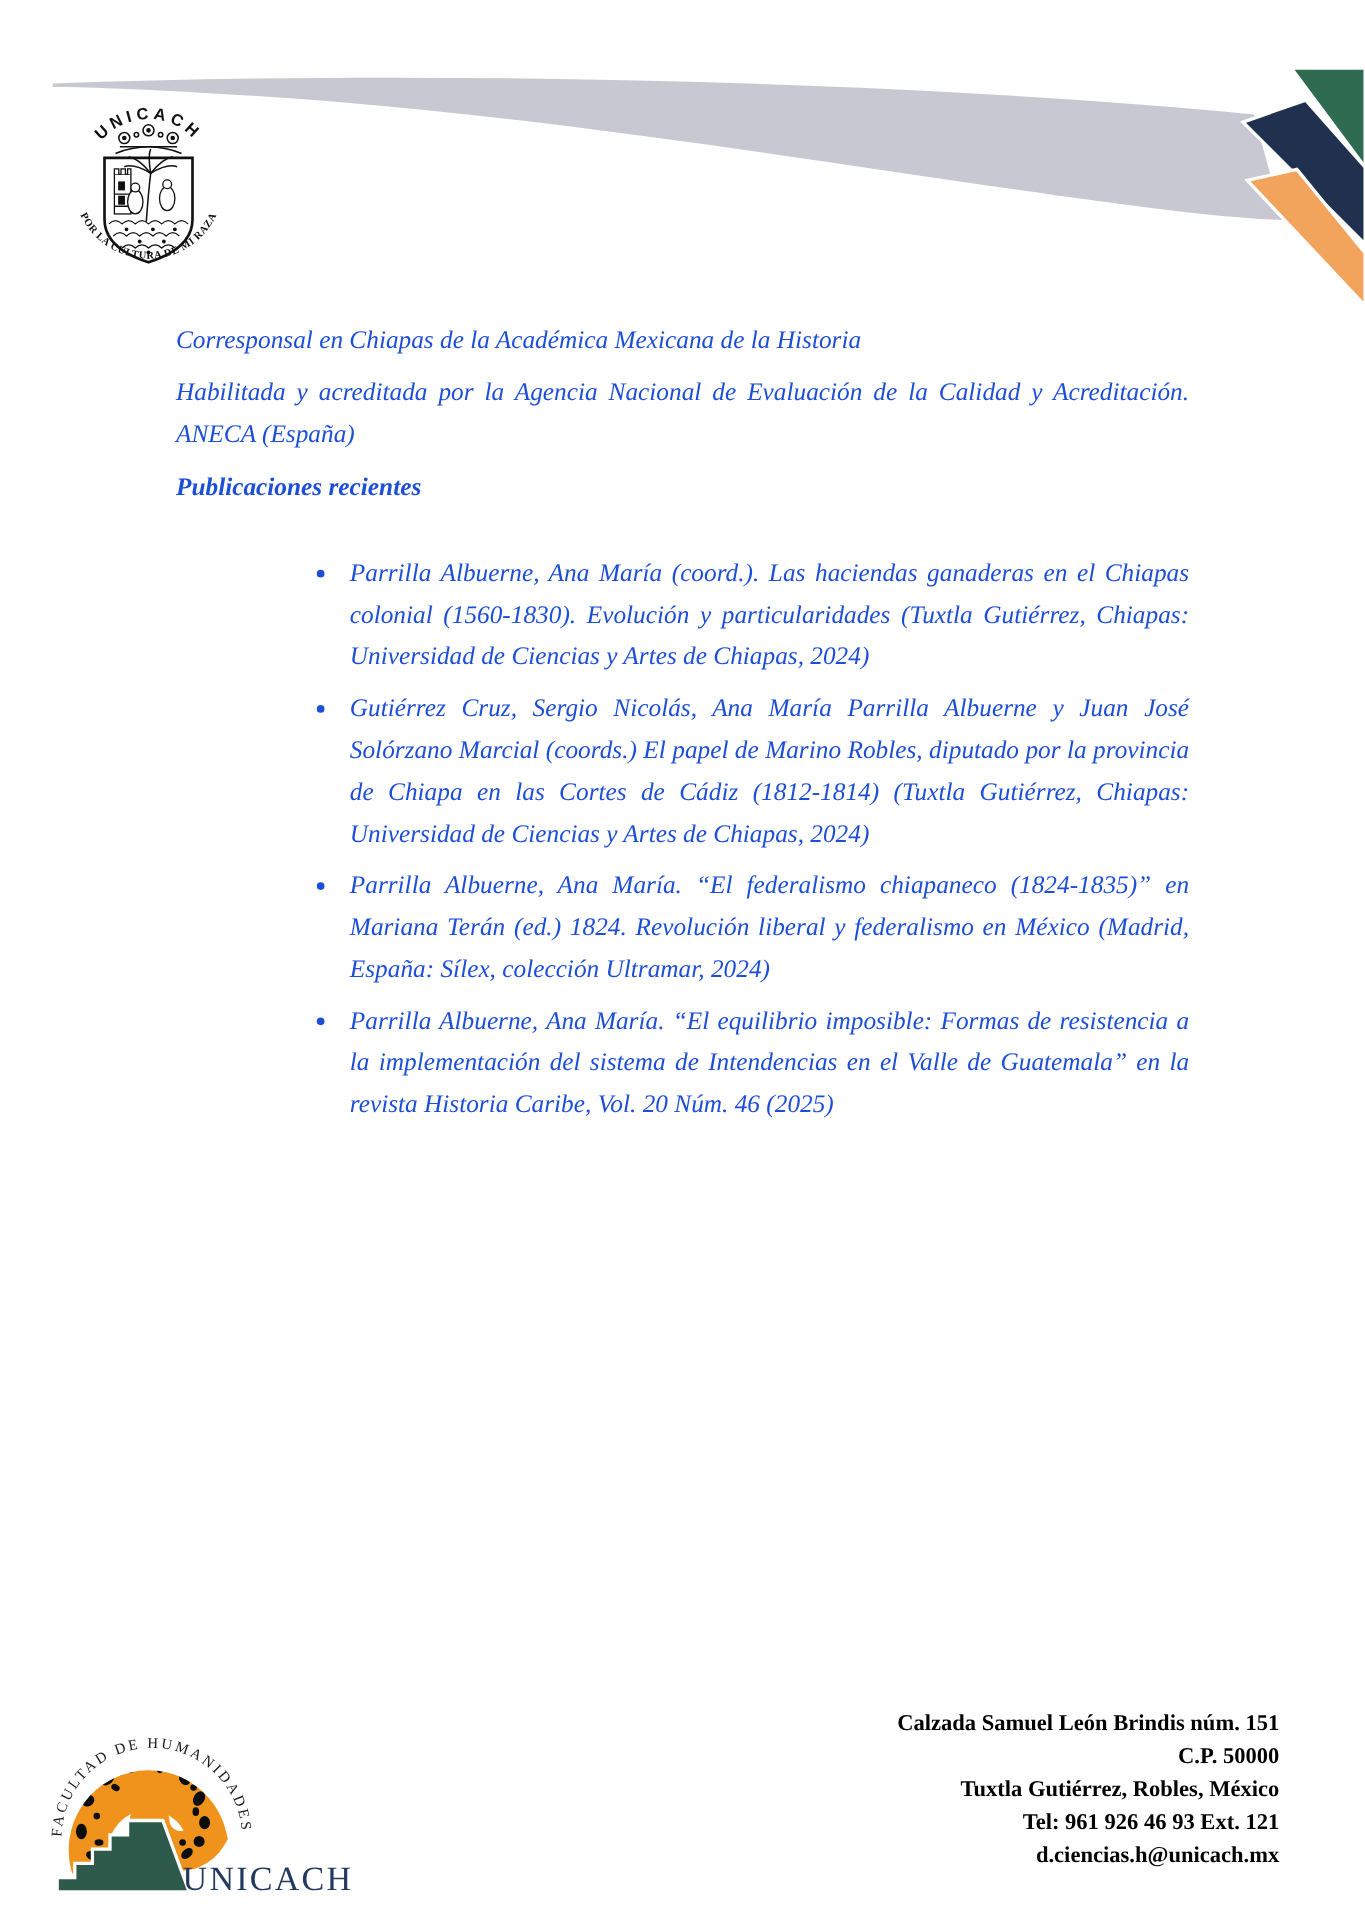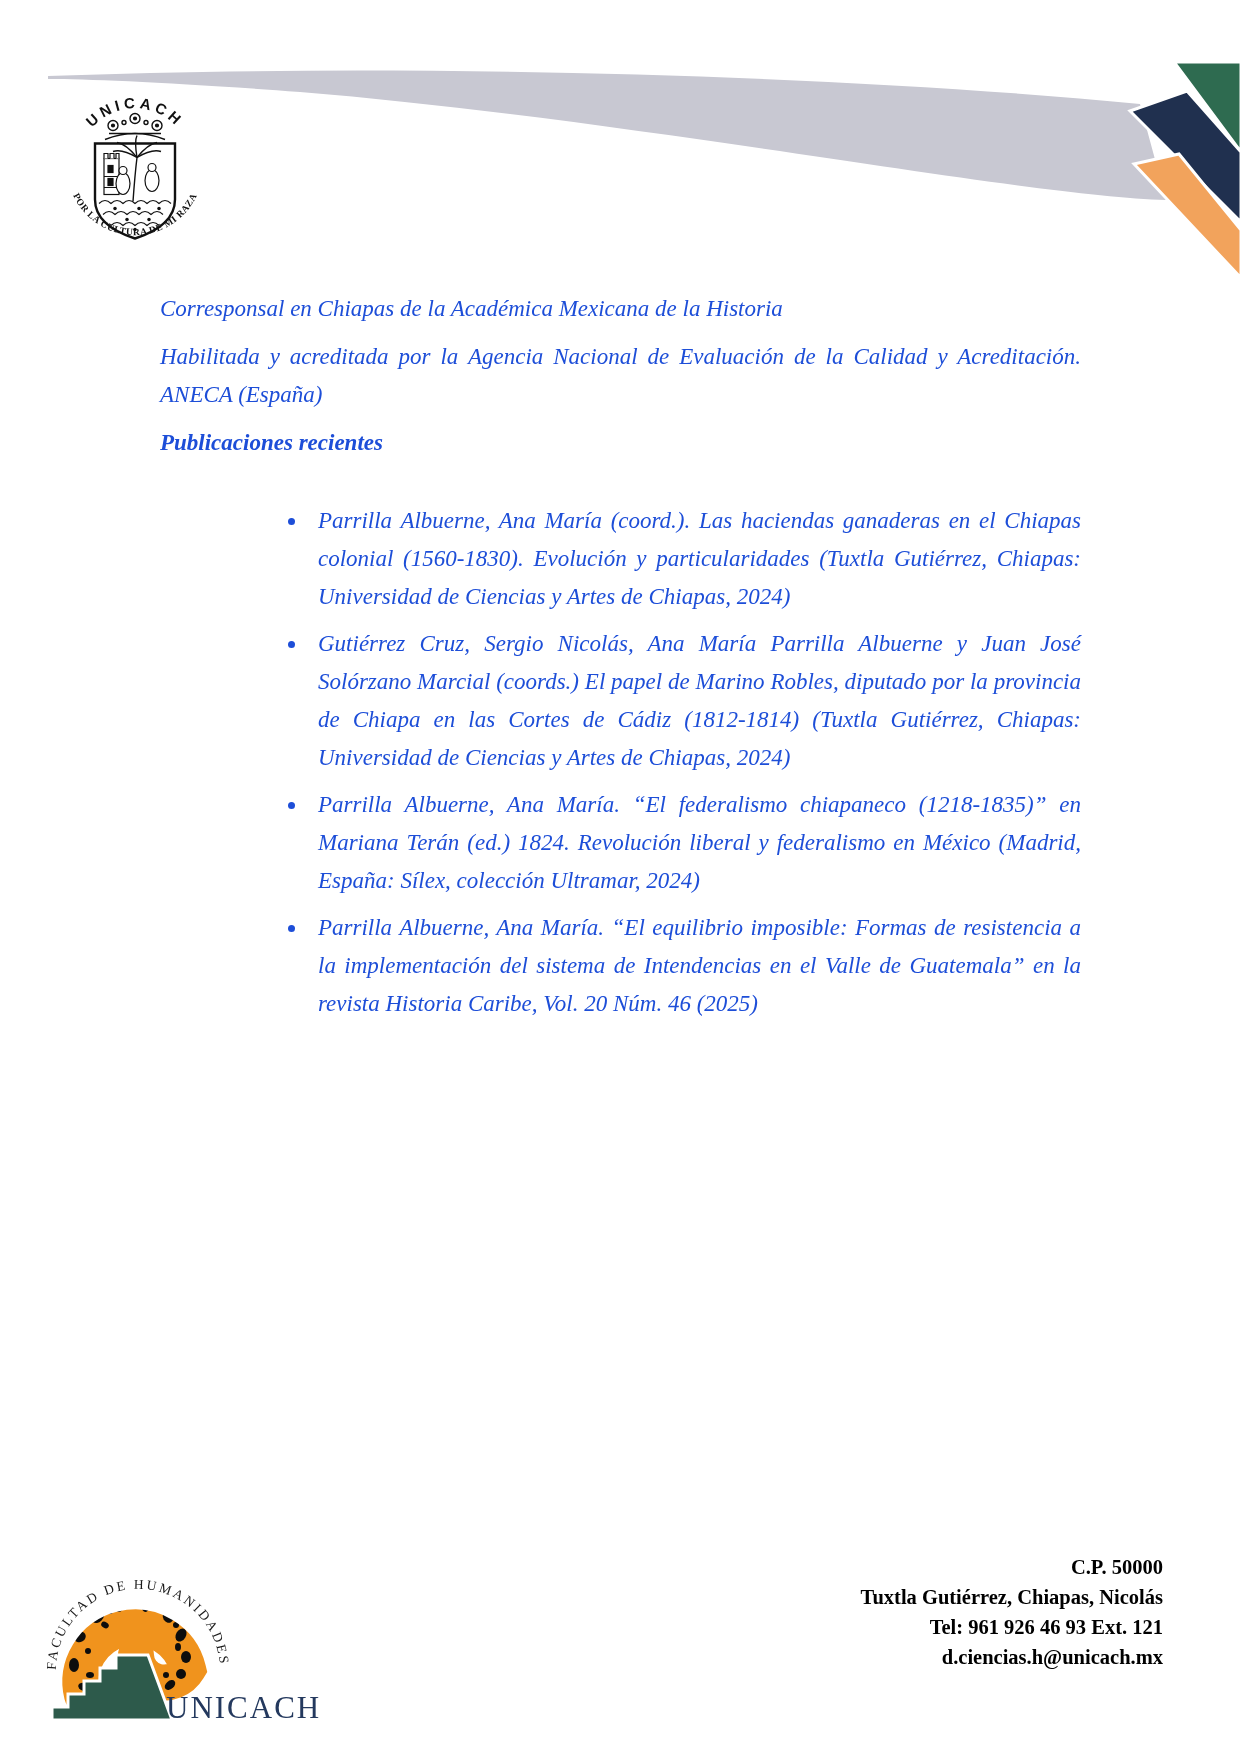--- a/index.html
+++ b/index.html
@@ -119,28 +119,29 @@
     </text>
   </svg>
 
   <div class="content">
     <p>Corresponsal en Chiapas de la Académica Mexicana de la Historia</p>
     <p>Habilitada y acreditada por la Agencia Nacional de Evaluación de la Calidad y Acreditación. ANECA (España)</p>
     <h3 class="section-heading">Publicaciones recientes</h3>
     <ul class="pubs">
       <li>Parrilla Albuerne, Ana María (coord.). Las haciendas ganaderas en el Chiapas colonial (1560-1830). Evolución y particularidades (Tuxtla Gutiérrez, Chiapas: Universidad de Ciencias y Artes de Chiapas, 2024)</li>
       <li>Gutiérrez Cruz, Sergio Nicolás, Ana María Parrilla Albuerne y Juan José Solórzano Marcial (coords.) El papel de Marino Robles, diputado por la provincia de Chiapa en las Cortes de Cádiz (1812-1814) (Tuxtla Gutiérrez, Chiapas: Universidad de Ciencias y Artes de Chiapas, 2024)</li>
-      <li>Parrilla Albuerne, Ana María. “El federalismo chiapaneco (1218-1835)” en Mariana Terán (ed.) 1824. Revolución liberal y federalismo en México (Madrid, España: Sílex, colección Ultramar, 2024)</li>
+      <li>Parrilla Albuerne, Ana María. “El federalismo chiapaneco (1824-1835)” en Mariana Terán (ed.) 1824. Revolución liberal y federalismo en México (Madrid, España: Sílex, colección Ultramar, 2024)</li>
       <li>Parrilla Albuerne, Ana María. “El equilibrio imposible: Formas de resistencia a la implementación del sistema de Intendencias en el Valle de Guatemala” en la revista Historia Caribe, Vol. 20 Núm. 46 (2025)</li>
     </ul>
   </div>
 
   <div class="address">
+    <div>Calzada Samuel León Brindis núm. 151</div>
     <div>C.P. 50000</div>
-    <div>Tuxtla Gutiérrez, Chiapas, Nicolás</div>
+    <div>Tuxtla Gutiérrez, Robles, México</div>
     <div>Tel: 961 926 46 93 Ext. 121</div>
     <div>d.ciencias.h@unicach.mx</div>
   </div>
 
   <svg class="faculty-logo" viewBox="0 0 390 170" aria-hidden="true">
     <defs>
       <path id="facArc" d="M 26,100 A 80,80 0 0 1 190,92"></path>
       <mask id="jagMask">
         <path d="M 52,120 A 52,52 0 1 1 158,94 A 28,28 0 0 1 106,80" fill="none" stroke="#ffffff" stroke-width="36" stroke-linecap="round"></path>
       </mask>

